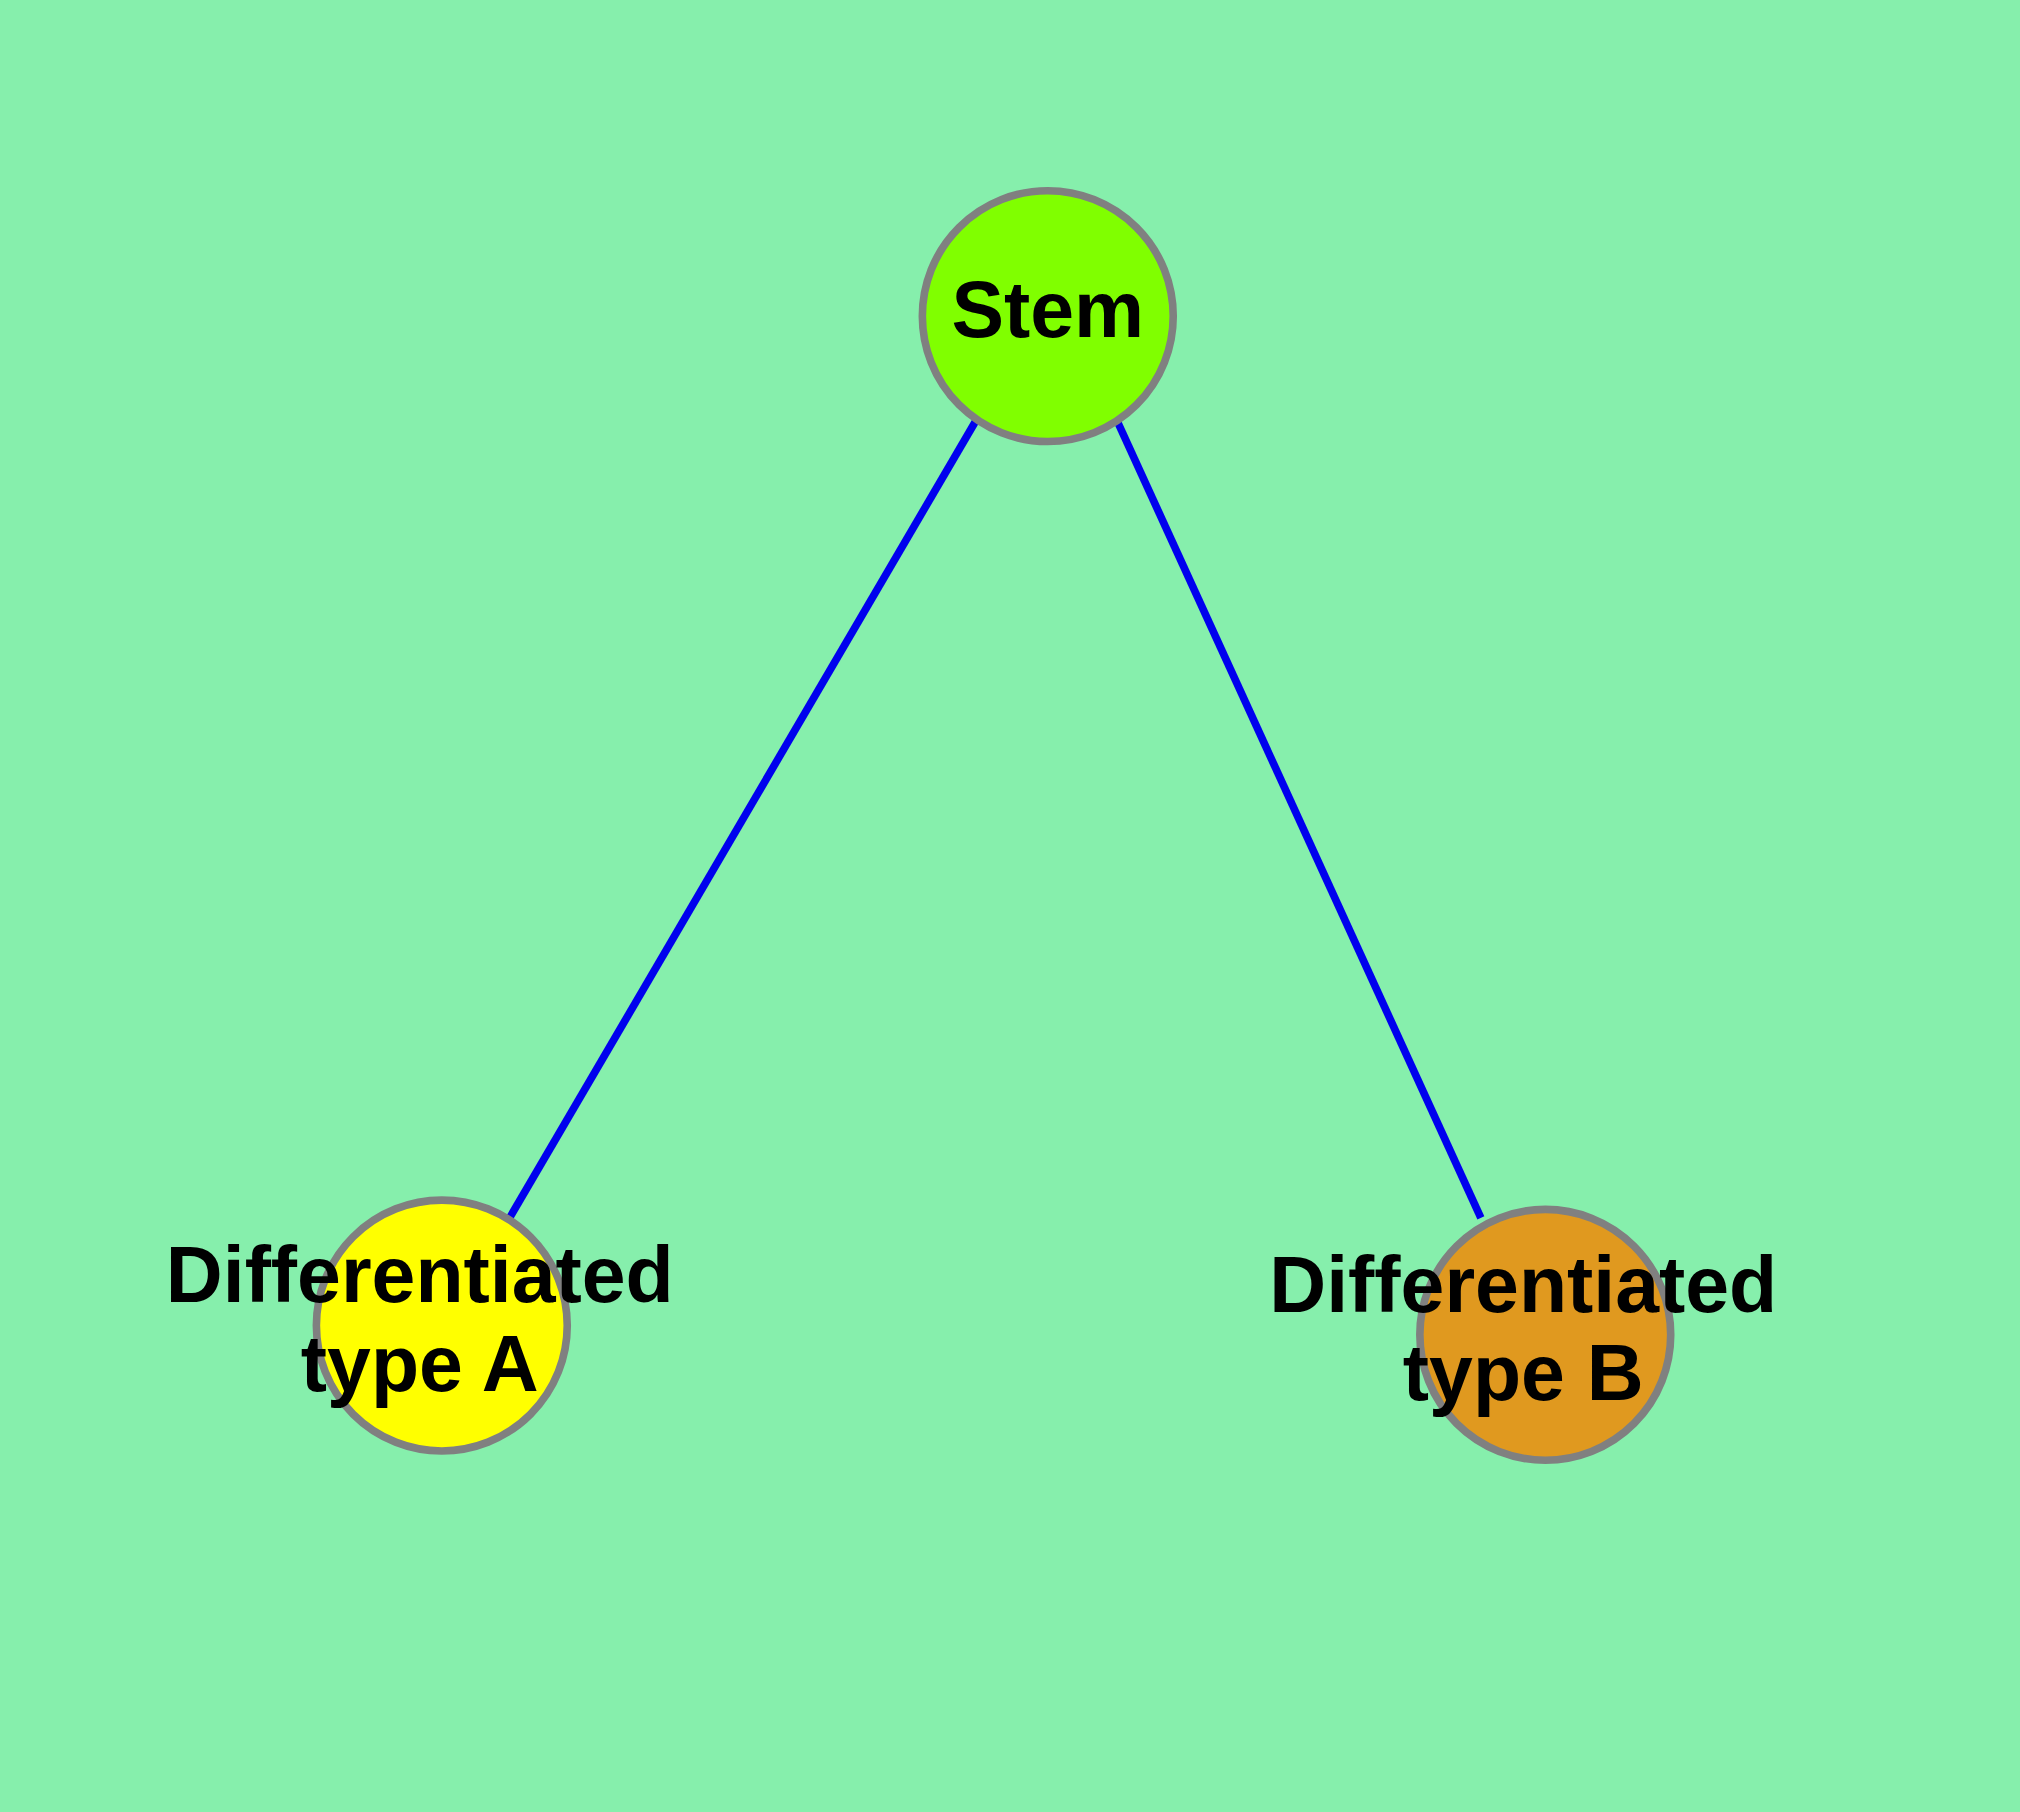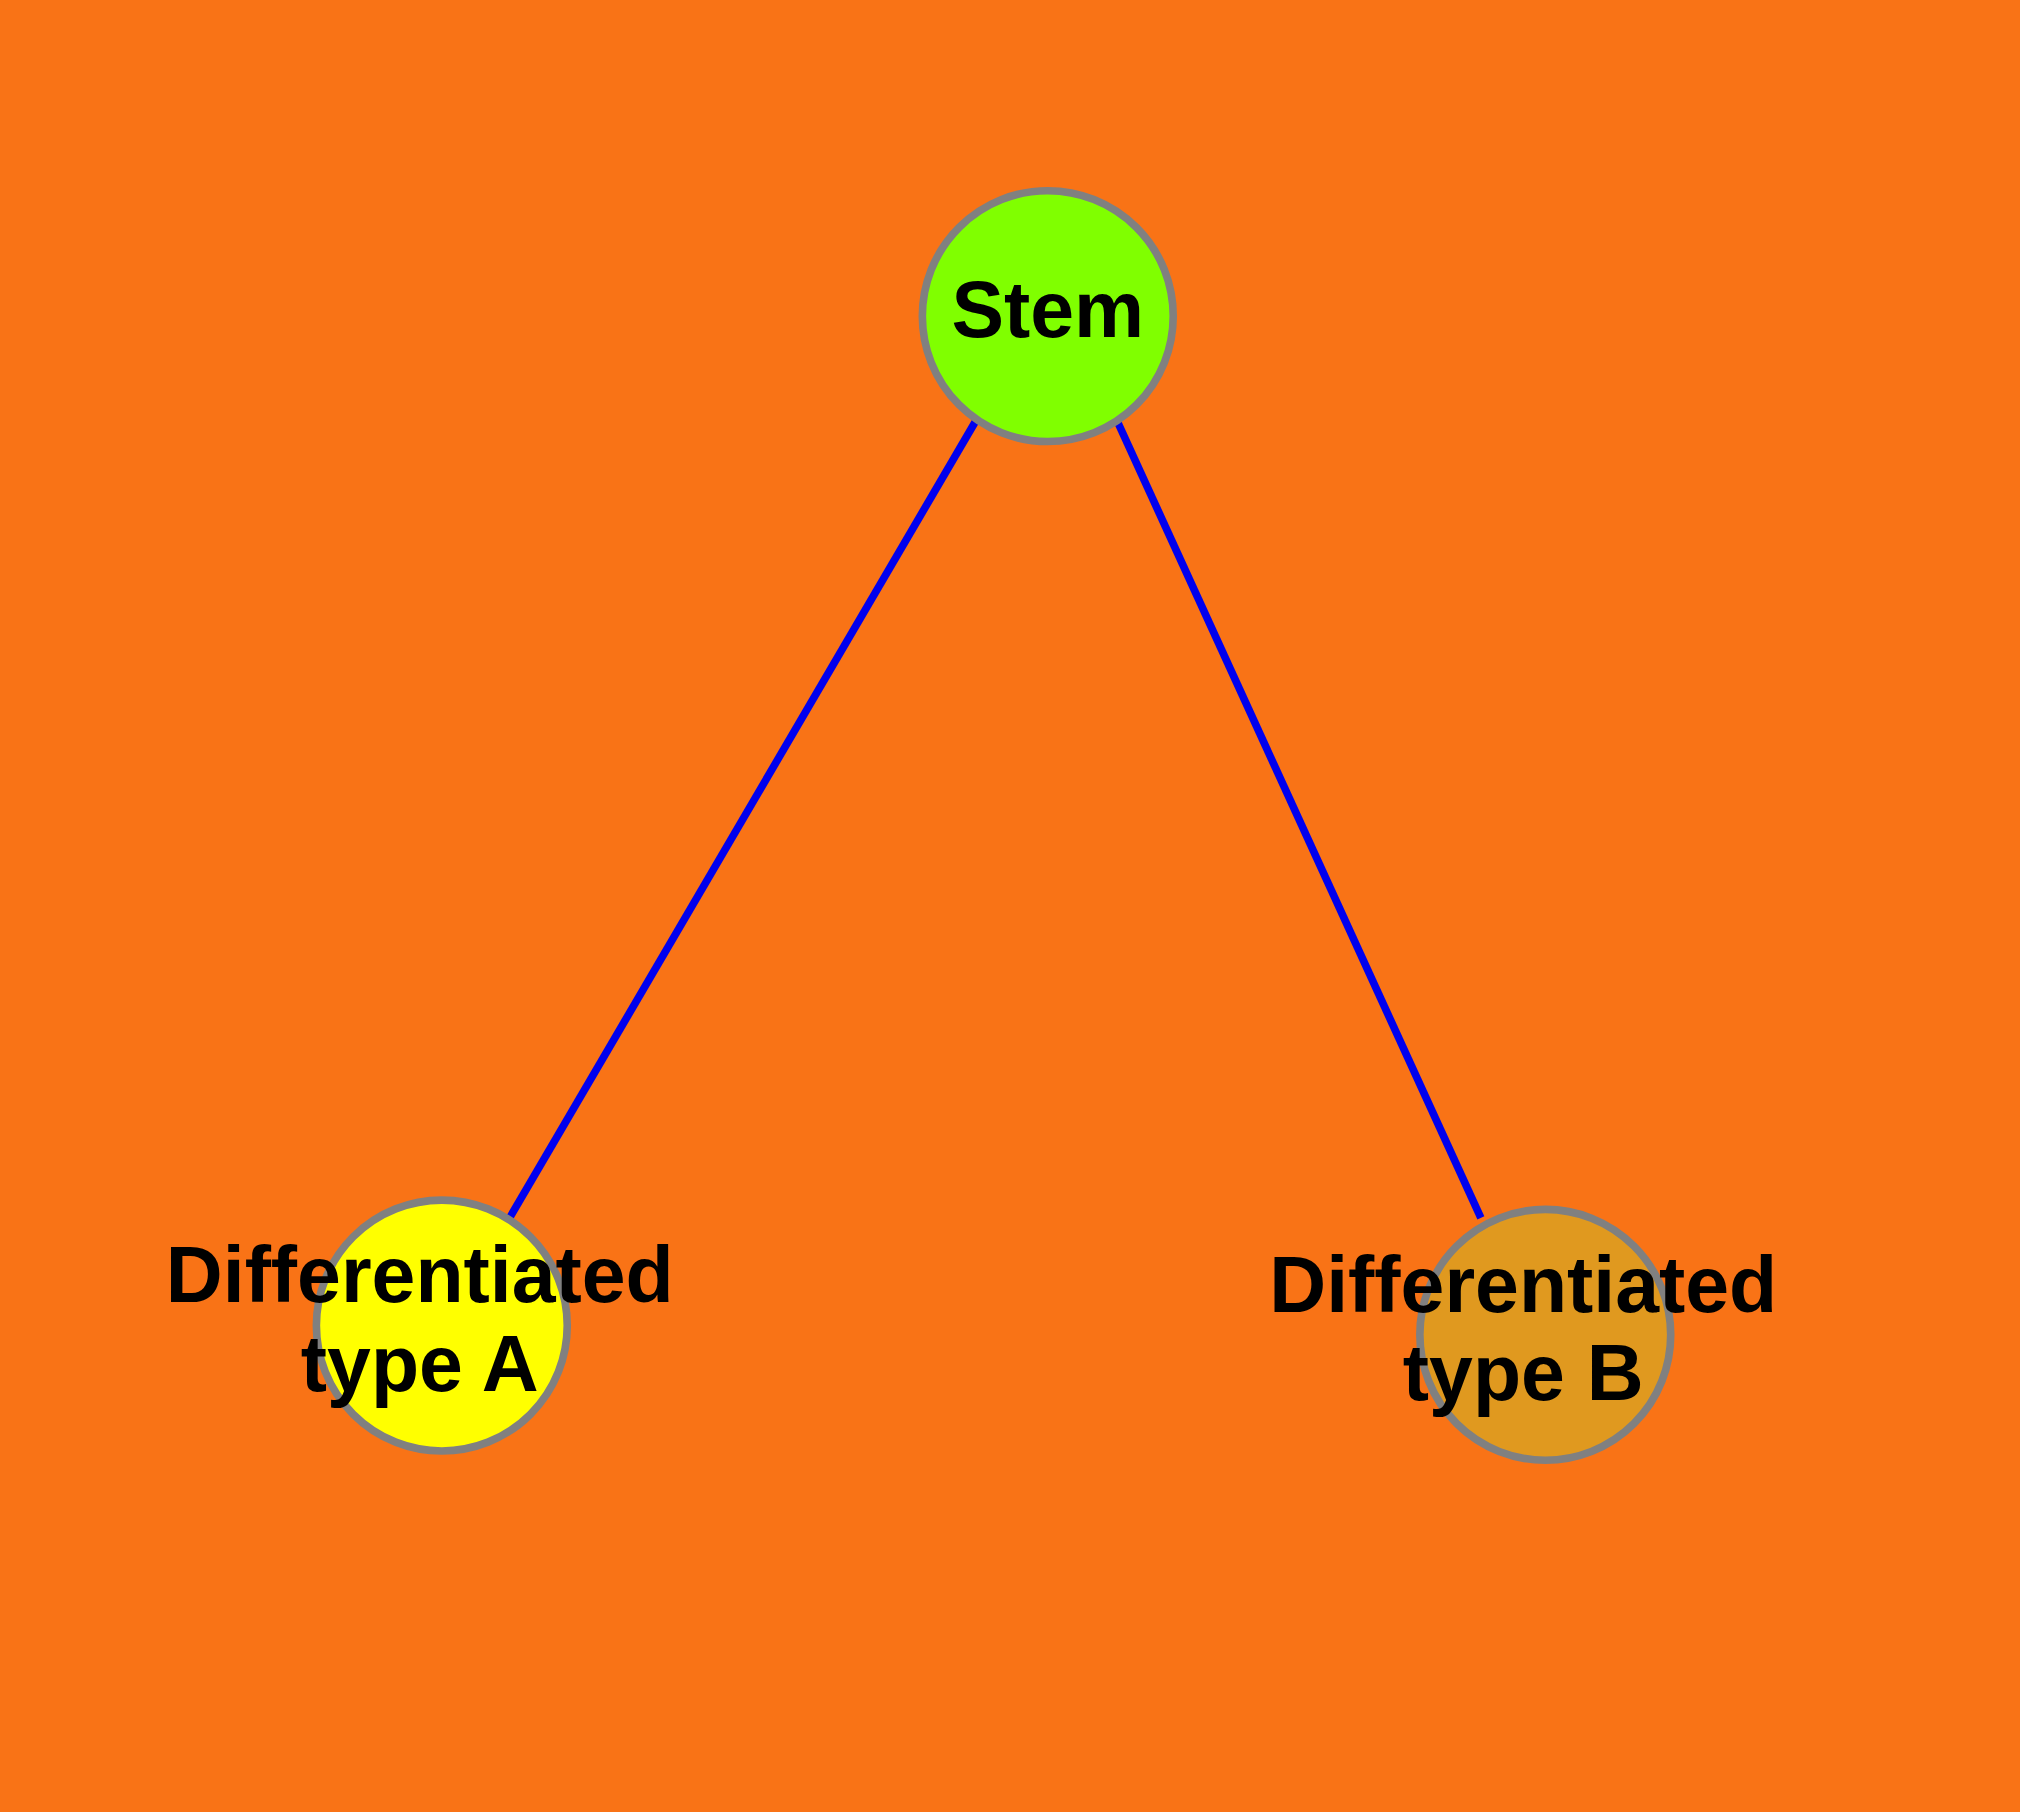--- a/index.html
+++ b/index.html
@@ -37,21 +37,21 @@
     font-weight: bold;
     font-size: 93px;
     fill: #000000;
     dominant-baseline: middle;
     text-anchor: middle;
   }
 </style>
 </head>
 <body>
 
-<div id="canvas" style="width: 2021px; height: 1812px; background: #f97316;">
+<div id="canvas" style="width: 2021px; height: 1812px; background: #86efac;">
   <svg id="graph-svg" viewBox="0 0 2384 2138" style="width: 2021px; height: 1812px;">
 
     <g>
       <line class="edge-line" x1="1152" y1="495" x2="601" y2="1437" stroke="#0000ee" stroke-width="9"></line>
       <line class="edge-line" x1="1318" y1="497" x2="1747" y2="1437" stroke="#0000ee" stroke-width="9"></line>
     </g>
 
     <g>
       <circle class="node-circle" cx="1236" cy="373" r="148" fill="#80ff00" stroke="#808080" stroke-width="9"></circle>
       <circle class="node-circle" cx="521" cy="1564" r="148" fill="#ffff00" stroke="#808080" stroke-width="9"></circle>

